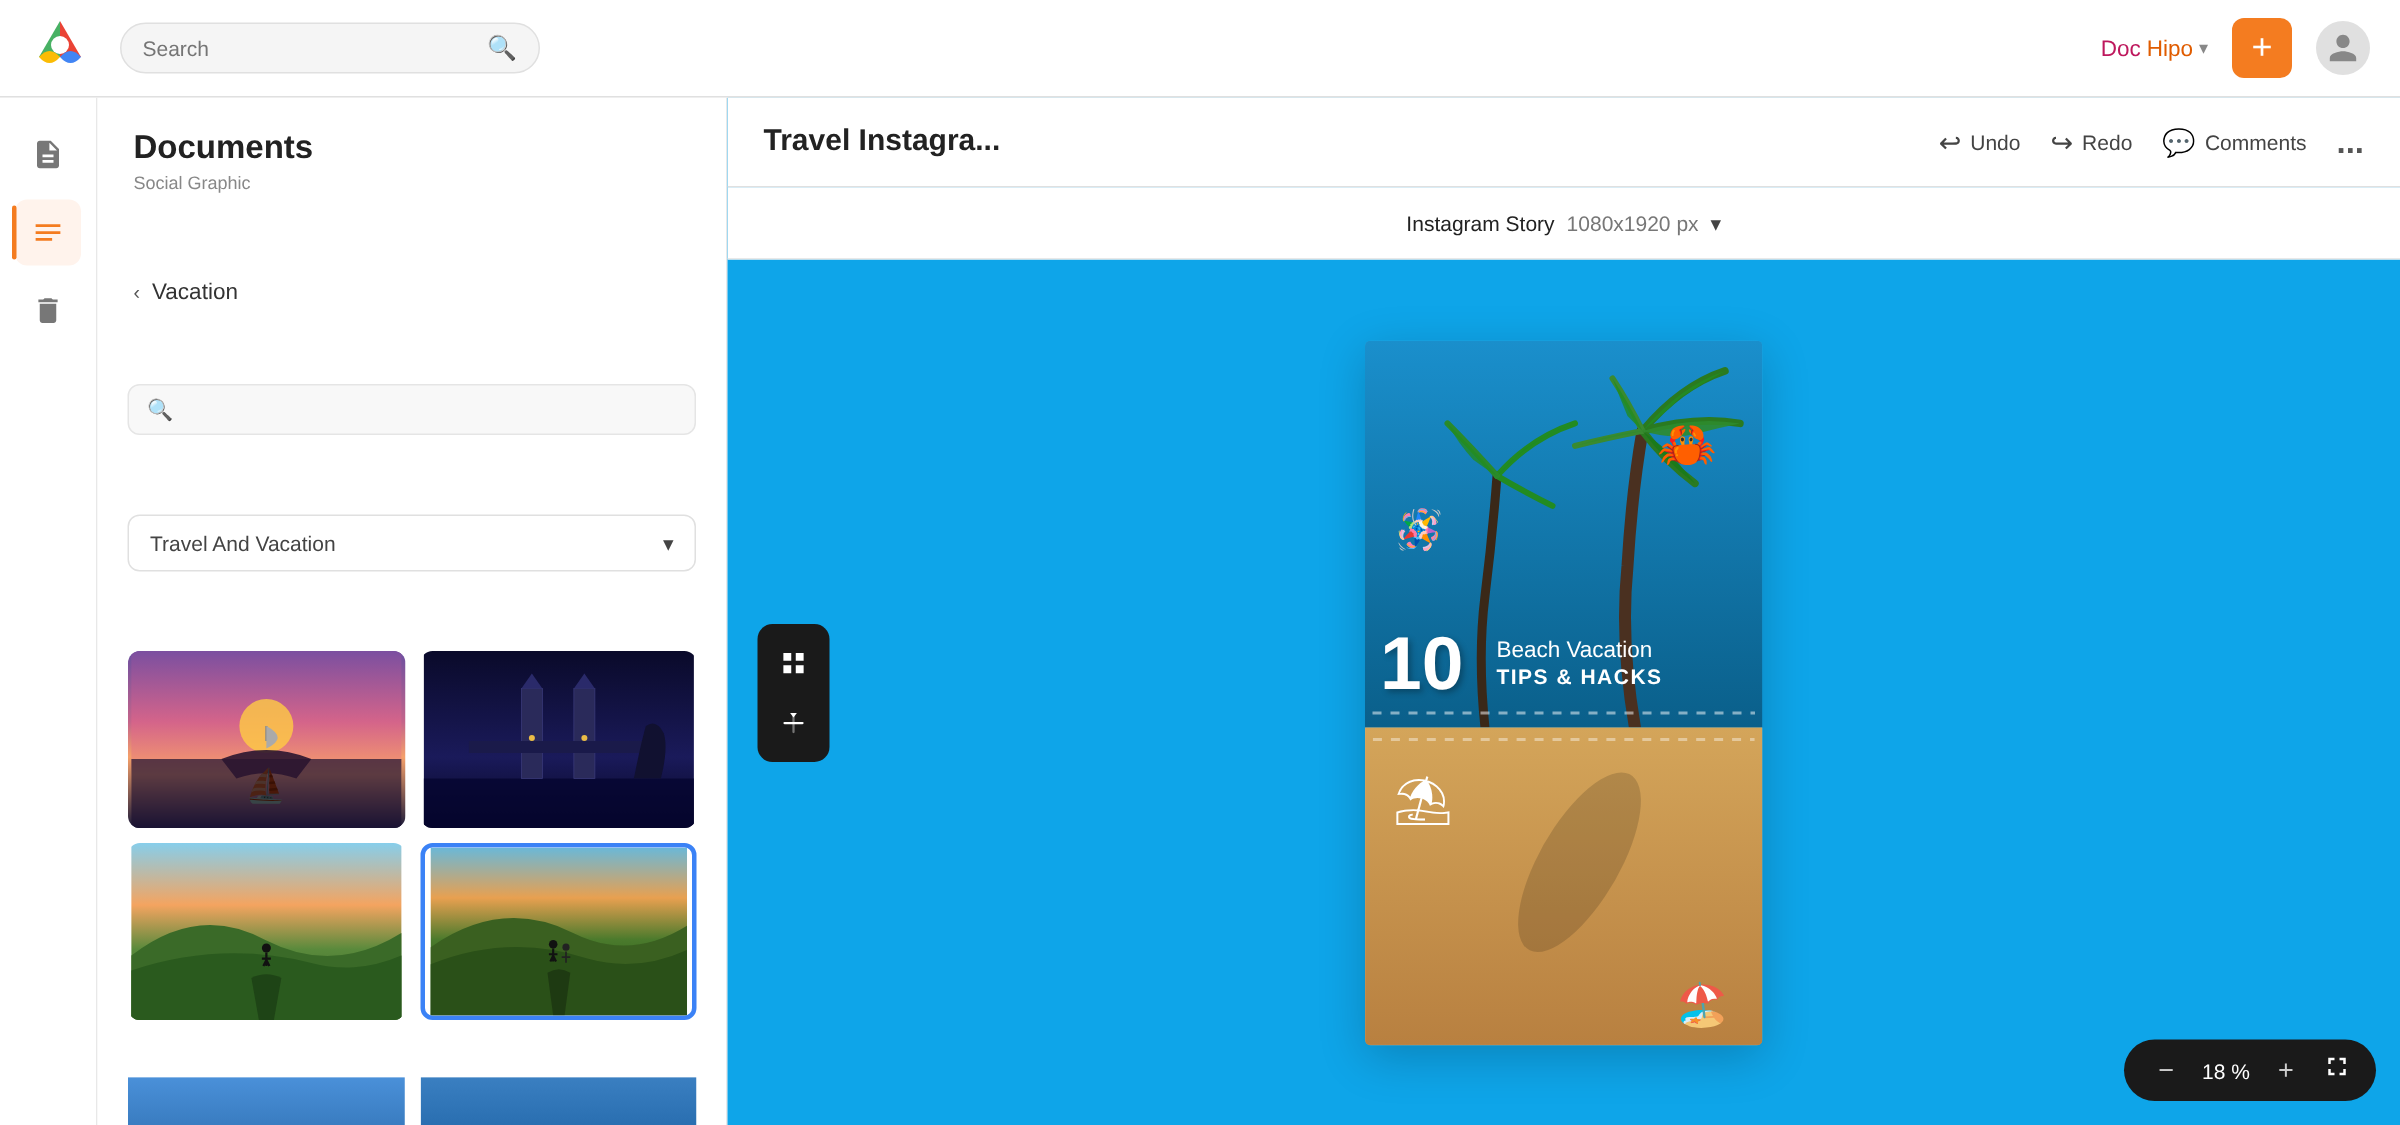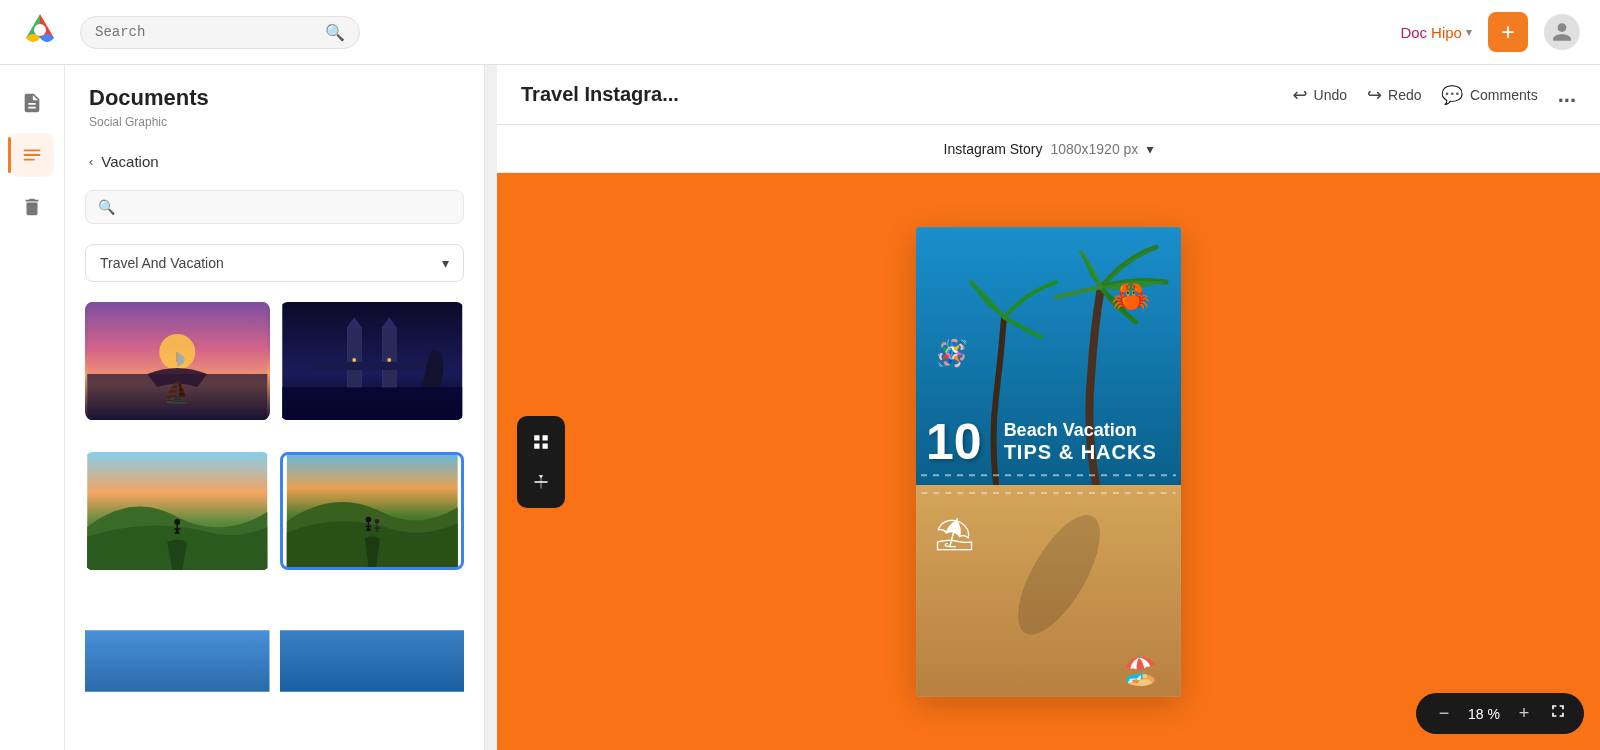--- a/index.html
+++ b/index.html
@@ -31,21 +31,20 @@
       width: 280px;
       border: 1px solid #e0e0e0;
     }
     .search-bar input {
       border: none;
       background: transparent;
       outline: none;
       font-size: 14px;
       color: #0369a1;
       width: 100%;
-      font-family: Liberation Mono, monospace;
     }
     .header-right {
       margin-left: auto;
       display: flex;
       align-items: center;
       gap: 16px;
     }
     .dochipo-label {
       font-size: 15px;
       font-weight: 500;
@@ -241,26 +240,25 @@
       justify-content: center;
       cursor: pointer;
       color: #888;
       font-size: 11px;
       z-index: 5;
     }
 
     
     .canvas-area {
       flex: 1;
-      background: #f97316;
+      background: #0ea5e9;
       display: flex;
       flex-direction: column;
       position: relative;
       overflow: hidden;
-      margin-left: 12px;
     }
 
     
     .canvas-toolbar {
       height: 60px;
       background: #fff;
       border-bottom: 1px solid #e0e0e0;
       display: flex;
       align-items: center;
       padding: 0 24px;
@@ -464,21 +462,21 @@
           <path d="M3 18h12v-2H3v2zm0-5h18v-2H3v2zm0-7v2h18V6H3z"></path>
         </svg>
     </div>
     <div class="icon-sidebar-item">
       <svg width="22" height="22" viewBox="0 0 24 24" fill="#777">
           <path d="M6 19c0 1.1.9 2 2 2h8c1.1 0 2-.9 2-2V7H6v12zM19 4h-3.5l-1-1h-5l-1 1H5v2h14V4z"></path>
         </svg>
     </div>
   </div>
 
-  <div class="left-panel" style="position:relative;">
+  <div class="left-panel" style="position:relative;gap:33px;">
     <div class="left-panel-header">
       <div class="panel-title">Documents</div>
       <div class="panel-subtitle">Social Graphic</div>
     </div>
 
     <div class="back-nav">
       <span class="chevron">‹</span>
       <span>Vacation</span>
     </div>
 
@@ -713,22 +711,22 @@
 
               <text x="20" y="135" font-size="26" fill="#f4a820">🪅</text>
 
               <line x1="5" y1="248" x2="260" y2="248" stroke="white" stroke-width="2" stroke-dasharray="6,6" opacity="0.5"></line>
             </svg>
 
             <div style="position:absolute;bottom:18px;left:10px;right:10px;">
               <div style="display:flex;align-items:center;gap:22px;">
                 <span style="font-size:50px;font-weight:900;color:#fff;line-height:1;text-shadow:2px 2px 4px rgba(0,0,0,0.3);">10</span>
                 <div>
-                  <div style="font-size:18px;font-weight:700;color:#fff;line-height:1.2;">Beach Vacation</div>
-                  <div style="font-size:20px;font-weight:800;color:#fff;letter-spacing:1px;">TIPS &amp; HACKS</div>
+                  <div style="font-size:15px;font-weight:400;color:#fff;line-height:1.2;">Beach Vacation</div>
+                  <div style="font-size:14px;font-weight:800;color:#fff;letter-spacing:1px;">TIPS &amp; HACKS</div>
                 </div>
               </div>
             </div>
           </div>
 
           <div class="beach-bottom">
             <svg style="position:absolute;top:0;left:0;width:100%;height:100%;" viewBox="0 0 265 212" xmlns="http://www.w3.org/2000/svg">
               <defs>
                 <linearGradient id="sandGrad" x1="0" y1="0" x2="0" y2="1">
                   <stop offset="0%" stop-color="#d4a55a"></stop>

